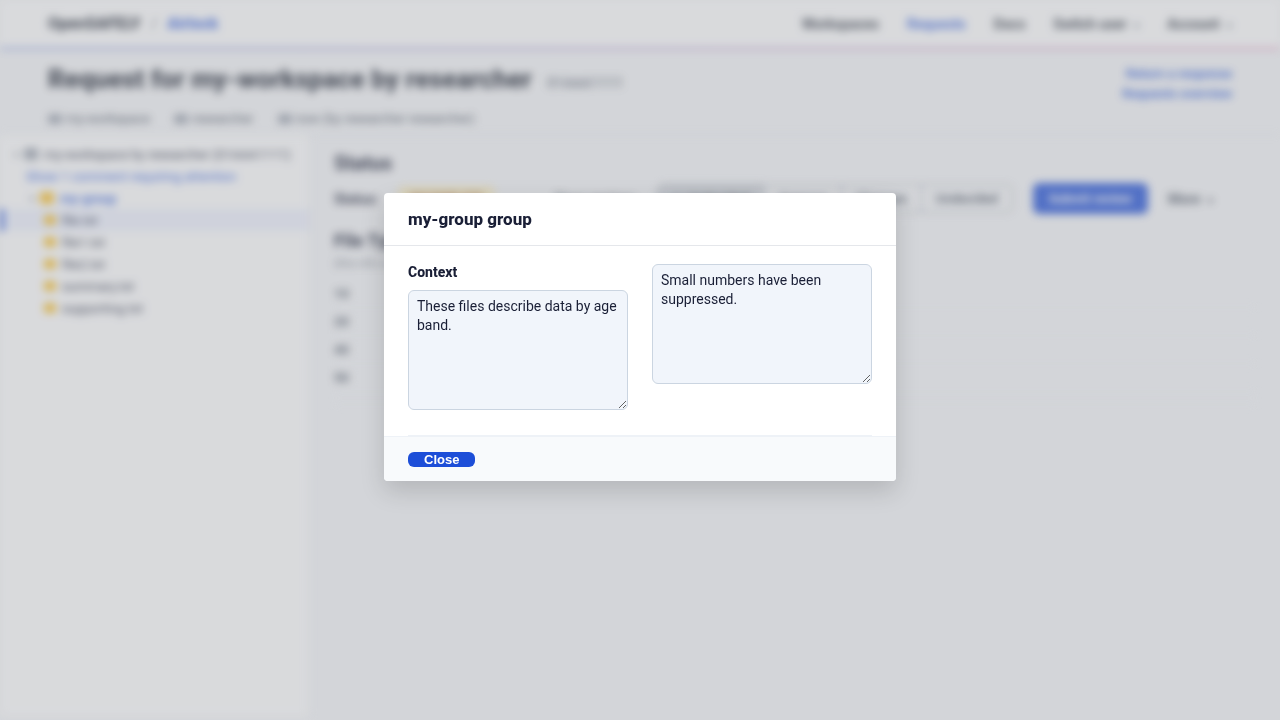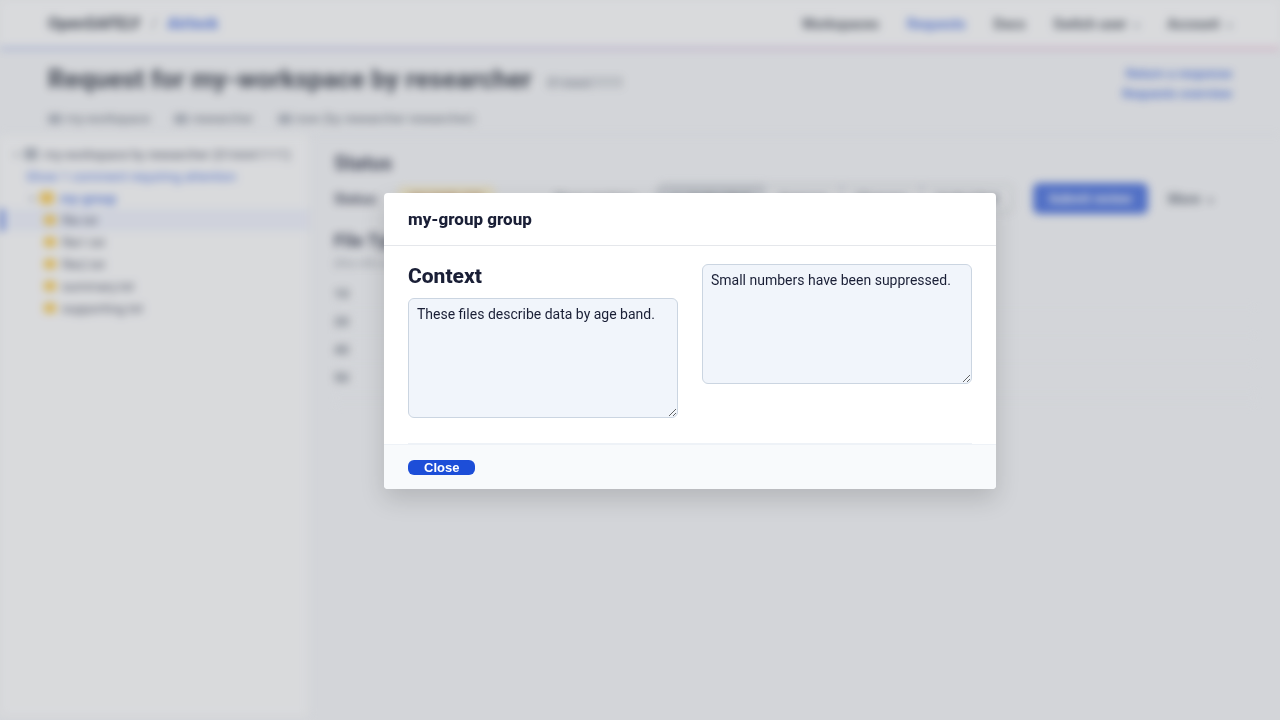--- a/index.html
+++ b/index.html
@@ -69,26 +69,26 @@
     .file-block { margin-top: 8px; }
     .file-title { font-size: 18px; font-weight: 800; margin-bottom: 6px; }
     .file-note { font-size: 11px; color: #6b7280; margin-bottom: 10px; }
     .dl { }
     .dl-row { display: flex; border-bottom: 1px solid #f1f5f9; padding: 6px 0; font-size: 13px; }
     .dl-row .c1 { width: 60px; color: #374151; font-weight: 600; }
     .dl-row .c2 { flex: 1; color: #374151; }
 
     
     .modal-backdrop { position: absolute; inset: 0; background: rgba(17,24,39,0.15); }
-    .modal { position: absolute; left: 384px; top: 193px; width: 612px; background: #fff; border-radius: 4px; box-shadow: 0 10px 25px rgba(0,0,0,0.15); overflow: hidden; }
+    .modal { position: absolute; left: 384px; top: 193px; width: 512px; background: #fff; border-radius: 4px; box-shadow: 0 10px 25px rgba(0,0,0,0.15); overflow: hidden; }
     .modal-head { padding: 16px 24px; }
     .modal-title { font-size: 17px; font-weight: 800; color: #1a1f36; }
     .modal-body { border-top: 1px solid #e5e7eb; padding: 18px 24px 22px; display: flex; gap: 24px; }
     .modal-col { flex: 1; }
-    .modal-col h3 { font-size: 21px; font-weight: 800; margin-bottom: 10px; color: #1a1f36; }
+    .modal-col h3 { font-size: 14px; font-weight: 800; margin-bottom: 10px; color: #1a1f36; }
     .modal-col textarea { width: 100%; height: 120px; resize: both; border: 1px solid #cbd5e1; border-radius: 6px; padding: 6px 8px; font-family: inherit; font-size: 14px; background: #f1f5fb; color: #1a1f36; line-height: 1.35; }
     .modal-divider { height: 0; border-top: 1px solid #eef2f7; margin: 0 24px; }
     .modal-foot { background: #f8fafc; border-top: 1px solid #eef2f7; padding: 14px 24px; }
     .btn-close { background: #1d4ed8; color: #fff; border: none; border-radius: 6px; padding: 0 16px; font-size: 13px; font-weight: 600; cursor: pointer; }
   </style>
 </head>
 <body>
 
 <div class="page-wrap">
 

